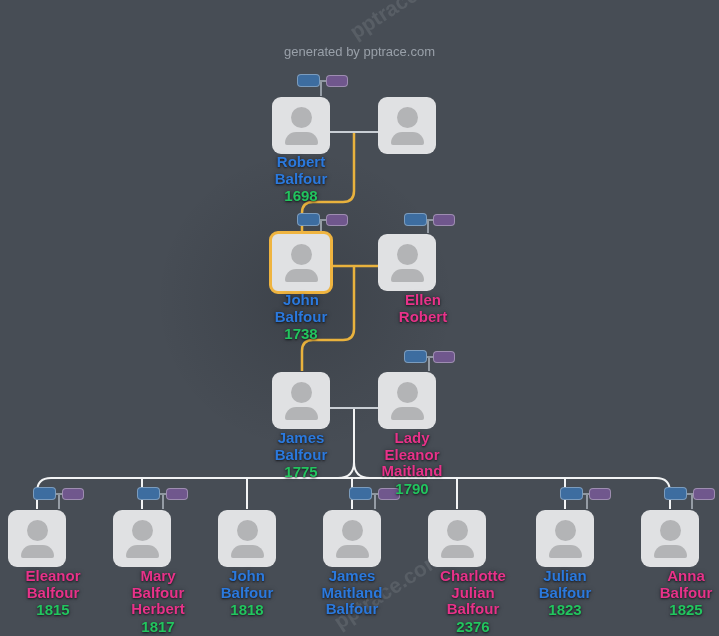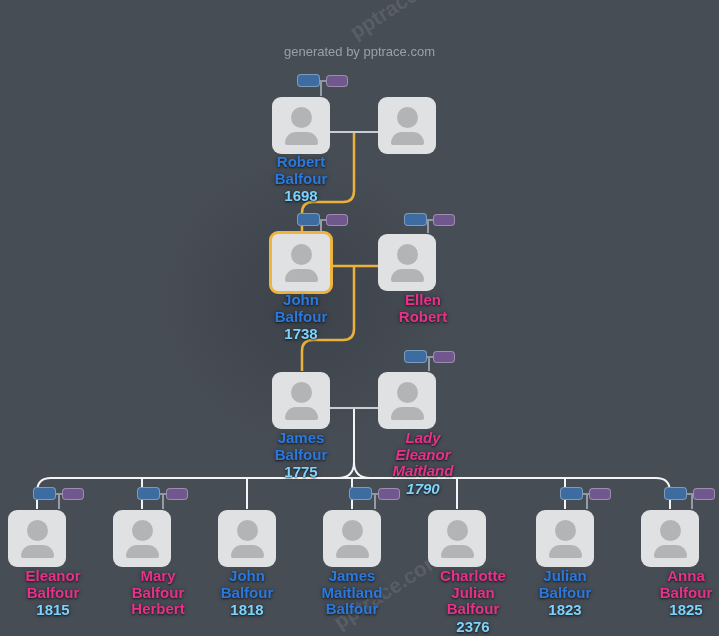--- a/index.html
+++ b/index.html
@@ -40,21 +40,21 @@
     position:absolute;left:50%;top:35px;width:33px;height:13px;margin-left:-16.5px;
     border-radius:17px 17px 3px 3px;background:#b3b4b6;
   }
   .label{
     position:absolute;width:110px;text-align:center;z-index:4;
     font-size:15px;font-weight:700;line-height:16.5px;
     text-shadow:0 1px 2px rgba(8,10,14,.7),0 0 5px rgba(8,10,14,.35);
   }
   .label.male{color:#2b79dd;}
   .label.female{color:#e83289;margin-left:16px;}
-  .label .yr{color:#7dd3fc;font-weight:600;line-height:17px;}
+  .label .yr{color:#22c55e;font-weight:600;line-height:17px;}
   .pair{position:absolute;display:flex;align-items:center;z-index:3;}
   .mini{
     width:23px;height:13px;border-radius:4px;box-sizing:border-box;
     border:1px solid rgba(255,255,255,.32);
   }
   .mini.blue{background:#3d6da0;}
   .mini.purple{background:#70578d;width:22px;height:12px;}
   .pair-link{width:6px;height:2px;background:#8f97a0;}
 </style>
 </head>
@@ -245,36 +245,37 @@
   <div class="label female" style="left:352px;top:292px;">
     <div class="nm">Ellen</div>
     <div class="nm">Robert</div>
   </div>
 
   <div class="label male" style="left:246px;top:430px;">
     <div class="nm">James</div>
     <div class="nm">Balfour</div>
     <div class="yr">1775</div>
   </div>
-  <div class="label female" style="left:352px;top:430px;font-style:italic;">
+  <div class="label female" style="left:341px;top:430px;">
     <div class="nm">Lady</div>
     <div class="nm">Eleanor</div>
     <div class="nm">Maitland</div>
     <div class="yr">1790</div>
   </div>
 
   <div class="label female" style="left:-18px;top:568px;">
     <div class="nm">Eleanor</div>
     <div class="nm">Balfour</div>
     <div class="yr">1815</div>
   </div>
   <div class="label female" style="left:87px;top:568px;">
     <div class="nm">Mary</div>
     <div class="nm">Balfour</div>
     <div class="nm">Herbert</div>
+    <div class="yr">1817</div>
   </div>
   <div class="label male" style="left:192px;top:568px;">
     <div class="nm">John</div>
     <div class="nm">Balfour</div>
     <div class="yr">1818</div>
   </div>
   <div class="label male" style="left:297px;top:568px;">
     <div class="nm">James</div>
     <div class="nm">Maitland</div>
     <div class="nm">Balfour</div>

